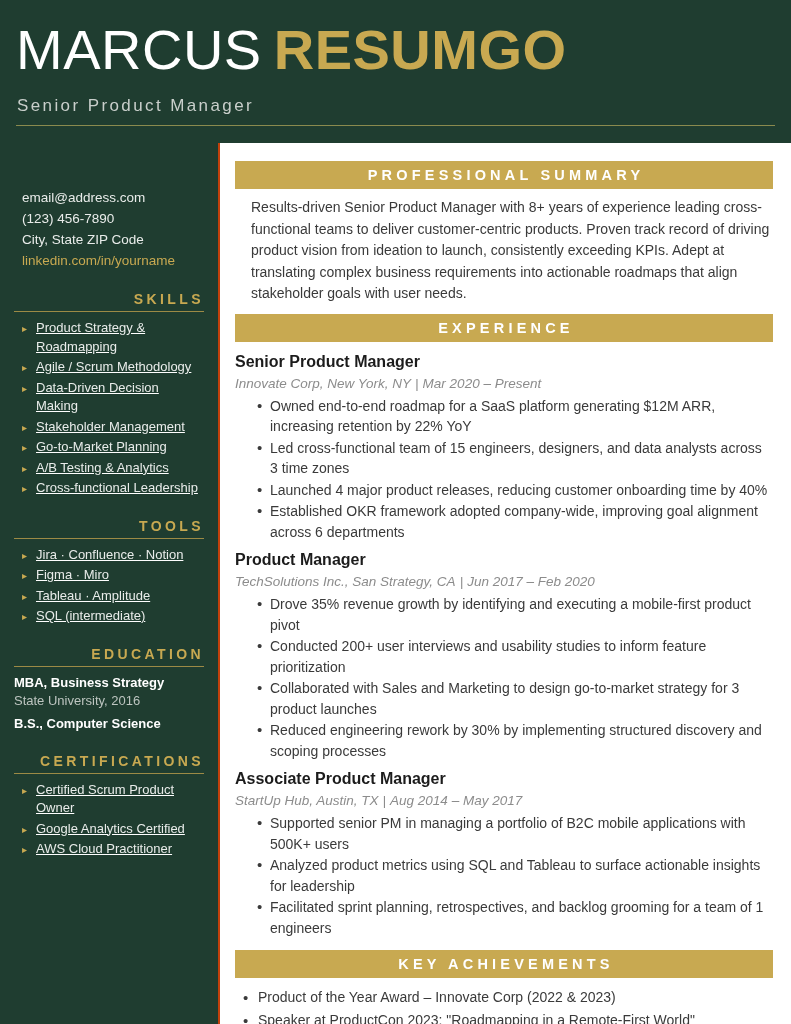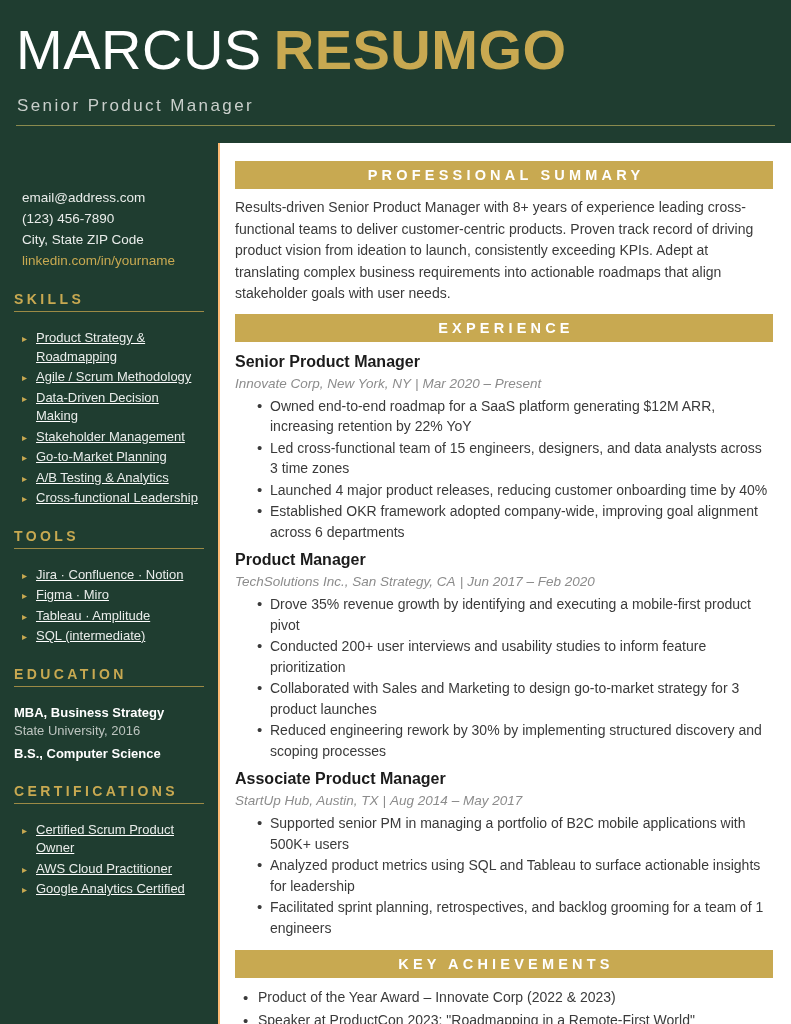--- a/index.html
+++ b/index.html
@@ -4,21 +4,21 @@
 <style>
   html, body {
     margin: 0;
     padding: 0;
     background: #ffffff;
   }
   .page {
     position: relative;
     width: 791px;
     height: 1024px;
-    background: #fdba74;
+    background: #c2410c;
     overflow: hidden;
     font-family: "Liberation Sans", sans-serif;
   }
 
   
   .header {
     position: absolute;
     left: 0; top: 0;
     width: 791px;
     height: 143px;
@@ -94,21 +94,22 @@
   .side-section {
     margin-top: 20px;
   }
   .side-heading {
     font-size: 14px;
     font-weight: 700;
     color: #C8A951;
     letter-spacing: 3.4px;
     padding-bottom: 4px;
     border-bottom: 1px solid #9C8A45;
-    margin-bottom: 17px;
+    margin-bottom: 7px;
+    text-align: right;
   }
   .side-bullets {
     margin: 0;
     padding: 0;
     list-style: none;
     text-decoration: underline;
   }
   .side-bullets li {
     position: relative;
     font-size: 13px;
@@ -161,21 +162,21 @@
     font-weight: 700;
     letter-spacing: 4.2px;
     text-align: center;
     padding: 6px 0 6px 4px;
     margin-bottom: 8px;
   }
   .summary-text {
     font-size: 14px;
     line-height: 21.5px;
     color: #3A3A3A;
-    margin: 0 0 9px 0;
+    margin: 0 0 9px 16px;
     text-align: left;
   }
   .job {
     margin-bottom: 4px;
   }
   .job-title {
     font-size: 16px;
     font-weight: 700;
     color: #1C1C1C;
     line-height: 23px;
@@ -289,22 +290,22 @@
       </div>
       <div class="edu-entry">
         <div class="edu-degree">B.S., Computer Science</div>
       </div>
     </div>
 
     <div class="side-section">
       <div class="side-heading">CERTIFICATIONS</div>
       <ul class="side-bullets">
         <li>Certified Scrum Product Owner</li>
+        <li>Google Analytics Certified</li>
         <li>AWS Cloud Practitioner</li>
-        <li>Google Analytics Certified</li>
       </ul>
     </div>
 
   </div>
 
   <div class="main">
 
     <div class="bar-heading">PROFESSIONAL SUMMARY</div>
     <p class="summary-text">Results-driven Senior Product Manager with 8+ years of experience leading cross-functional teams to deliver customer-centric products. Proven track record of driving product vision from ideation to launch, consistently exceeding KPIs. Adept at translating complex business requirements into actionable roadmaps that align stakeholder goals with user needs.</p>
 

